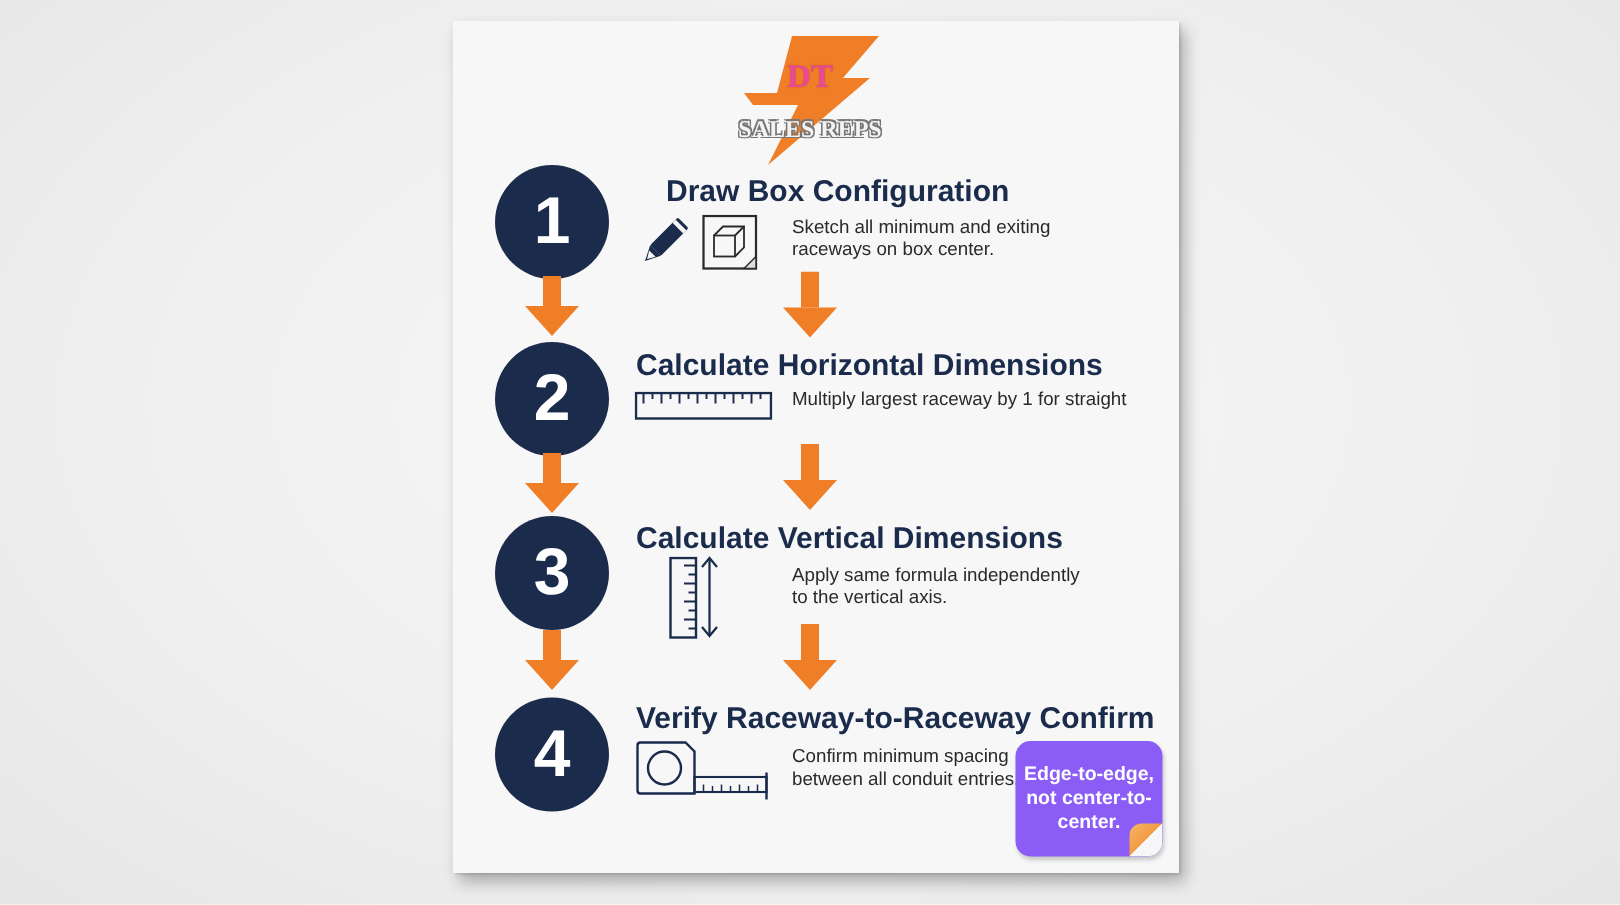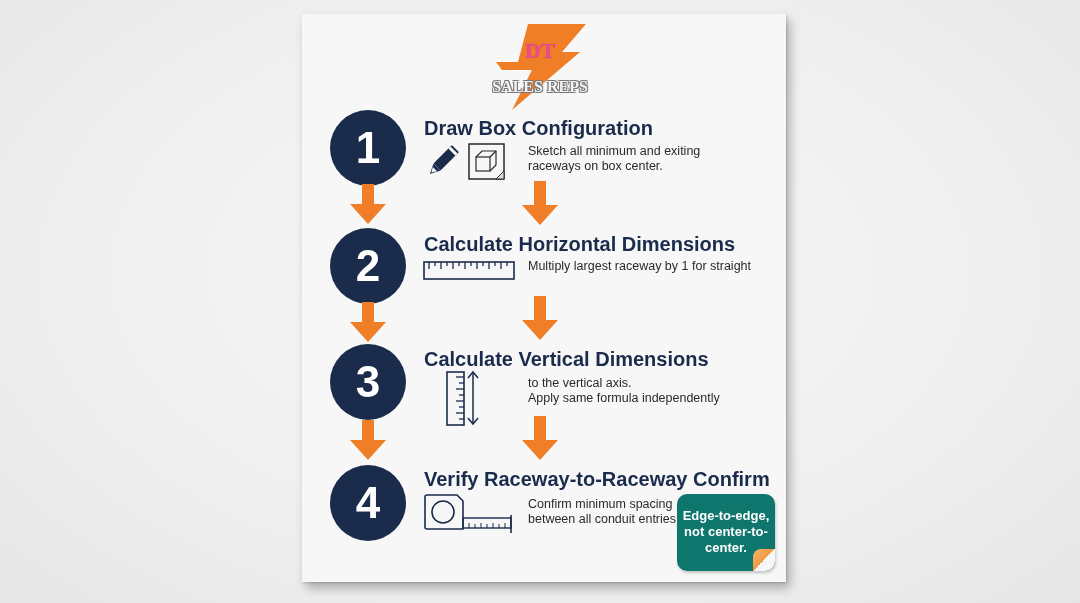--- a/index.html
+++ b/index.html
@@ -61,21 +61,21 @@
     line-height: 15px;
     color: #2a2a2a;
     white-space: nowrap;
   }
   .arrow { position: absolute; }
   .icon { position: absolute; }
   .sticky {
     position: absolute;
     left: 677px; top: 494px;
     width: 98px; height: 77px;
-    background: #0f766e;
+    background: #8b5cf6;
     border-radius: 10px 10px 10px 10px;
     color: #fff;
     font-weight: bold;
     font-size: 13px;
     line-height: 16px;
     text-align: center;
     padding-top: 14px;
     box-shadow: 1px 2px 3px rgba(0,0,0,0.2);
     overflow: hidden;
   }
@@ -93,21 +93,21 @@
 
 <div class="logo">
   <svg width="104" height="88" viewBox="0 0 104 88">
     <polygon points="40,2 98,2 74,30 92,30 24,88 44,48 14,48 8,40 30,40" fill="#f07e26"></polygon>
   </svg>
   <div class="dt">DT</div>
   <div class="sr">SALES REPS</div>
 </div>
 
 <div class="step-circle" style="top:110px;">1</div>
-<div class="step-title" style="top:117px;">Draw Box Configuration</div>
+<div class="step-title" style="top:117px;margin-left:20px;">Draw Box Configuration</div>
 <div class="icon" style="left:423px; top:143px;">
   <svg width="38" height="38" viewBox="0 0 38 38">
     <g transform="rotate(45 19 19)">
       <rect x="14" y="0" width="10" height="26" rx="1" fill="#1a2b4c"></rect>
       <rect x="14" y="2" width="10" height="3" fill="#f7f7f7"></rect>
       <polygon points="14,26 24,26 19,36" fill="#1a2b4c"></polygon>
       <polygon points="16,29 22,29 19,34" fill="#f7f7f7"></polygon>
     </g>
   </svg>
 </div>
@@ -188,22 +188,22 @@
   </svg>
 </div>
 <div class="icon" style="left:466px; top:370px;">
   <svg width="14" height="56" viewBox="0 0 14 56">
     <line x1="7" y1="2" x2="7" y2="54" stroke="#1a2b4c" stroke-width="1.5"></line>
     <polyline points="2,8 7,2 12,8" fill="none" stroke="#1a2b4c" stroke-width="1.5"></polyline>
     <polyline points="2,48 7,54 12,48" fill="none" stroke="#1a2b4c" stroke-width="1.5"></polyline>
   </svg>
 </div>
 <div class="step-desc" style="top:376px;">
+  <div>Apply same formula independently</div>
   <div>to the vertical axis.</div>
-  <div>Apply same formula independently</div>
 </div>
 
 <svg class="arrow" style="left:348px; top:420px;" width="40" height="42" viewBox="0 0 40 42">
   <rect x="14" y="0" width="12" height="20" fill="#f07e26"></rect>
   <polygon points="2,20 38,20 20,40" fill="#f07e26"></polygon>
 </svg>
 <svg class="arrow" style="left:520px; top:416px;" width="40" height="46" viewBox="0 0 40 46">
   <rect x="14" y="0" width="12" height="24" fill="#f07e26"></rect>
   <polygon points="2,24 38,24 20,44" fill="#f07e26"></polygon>
 </svg>

